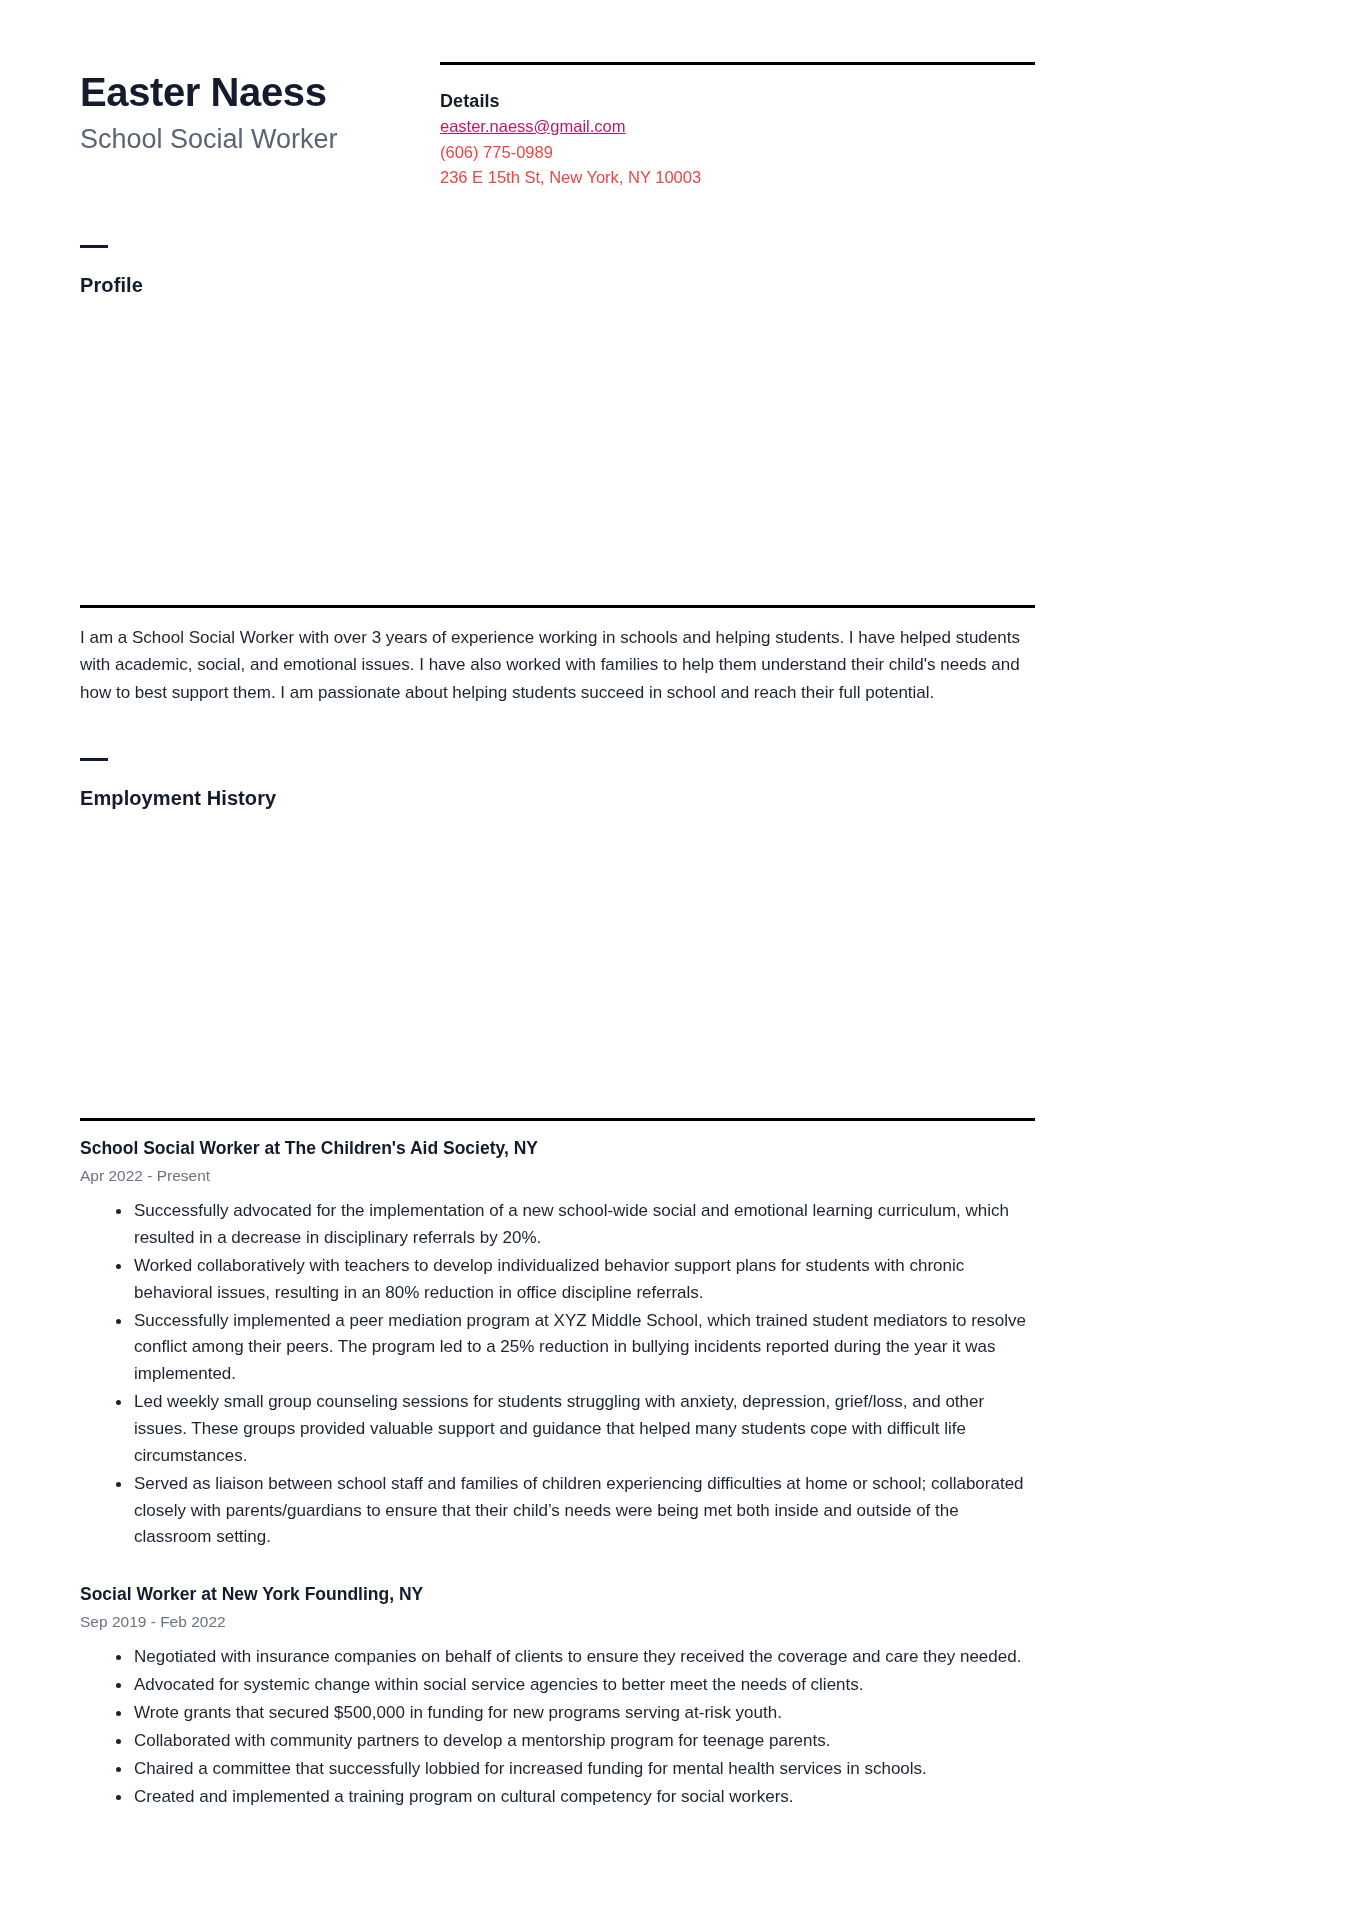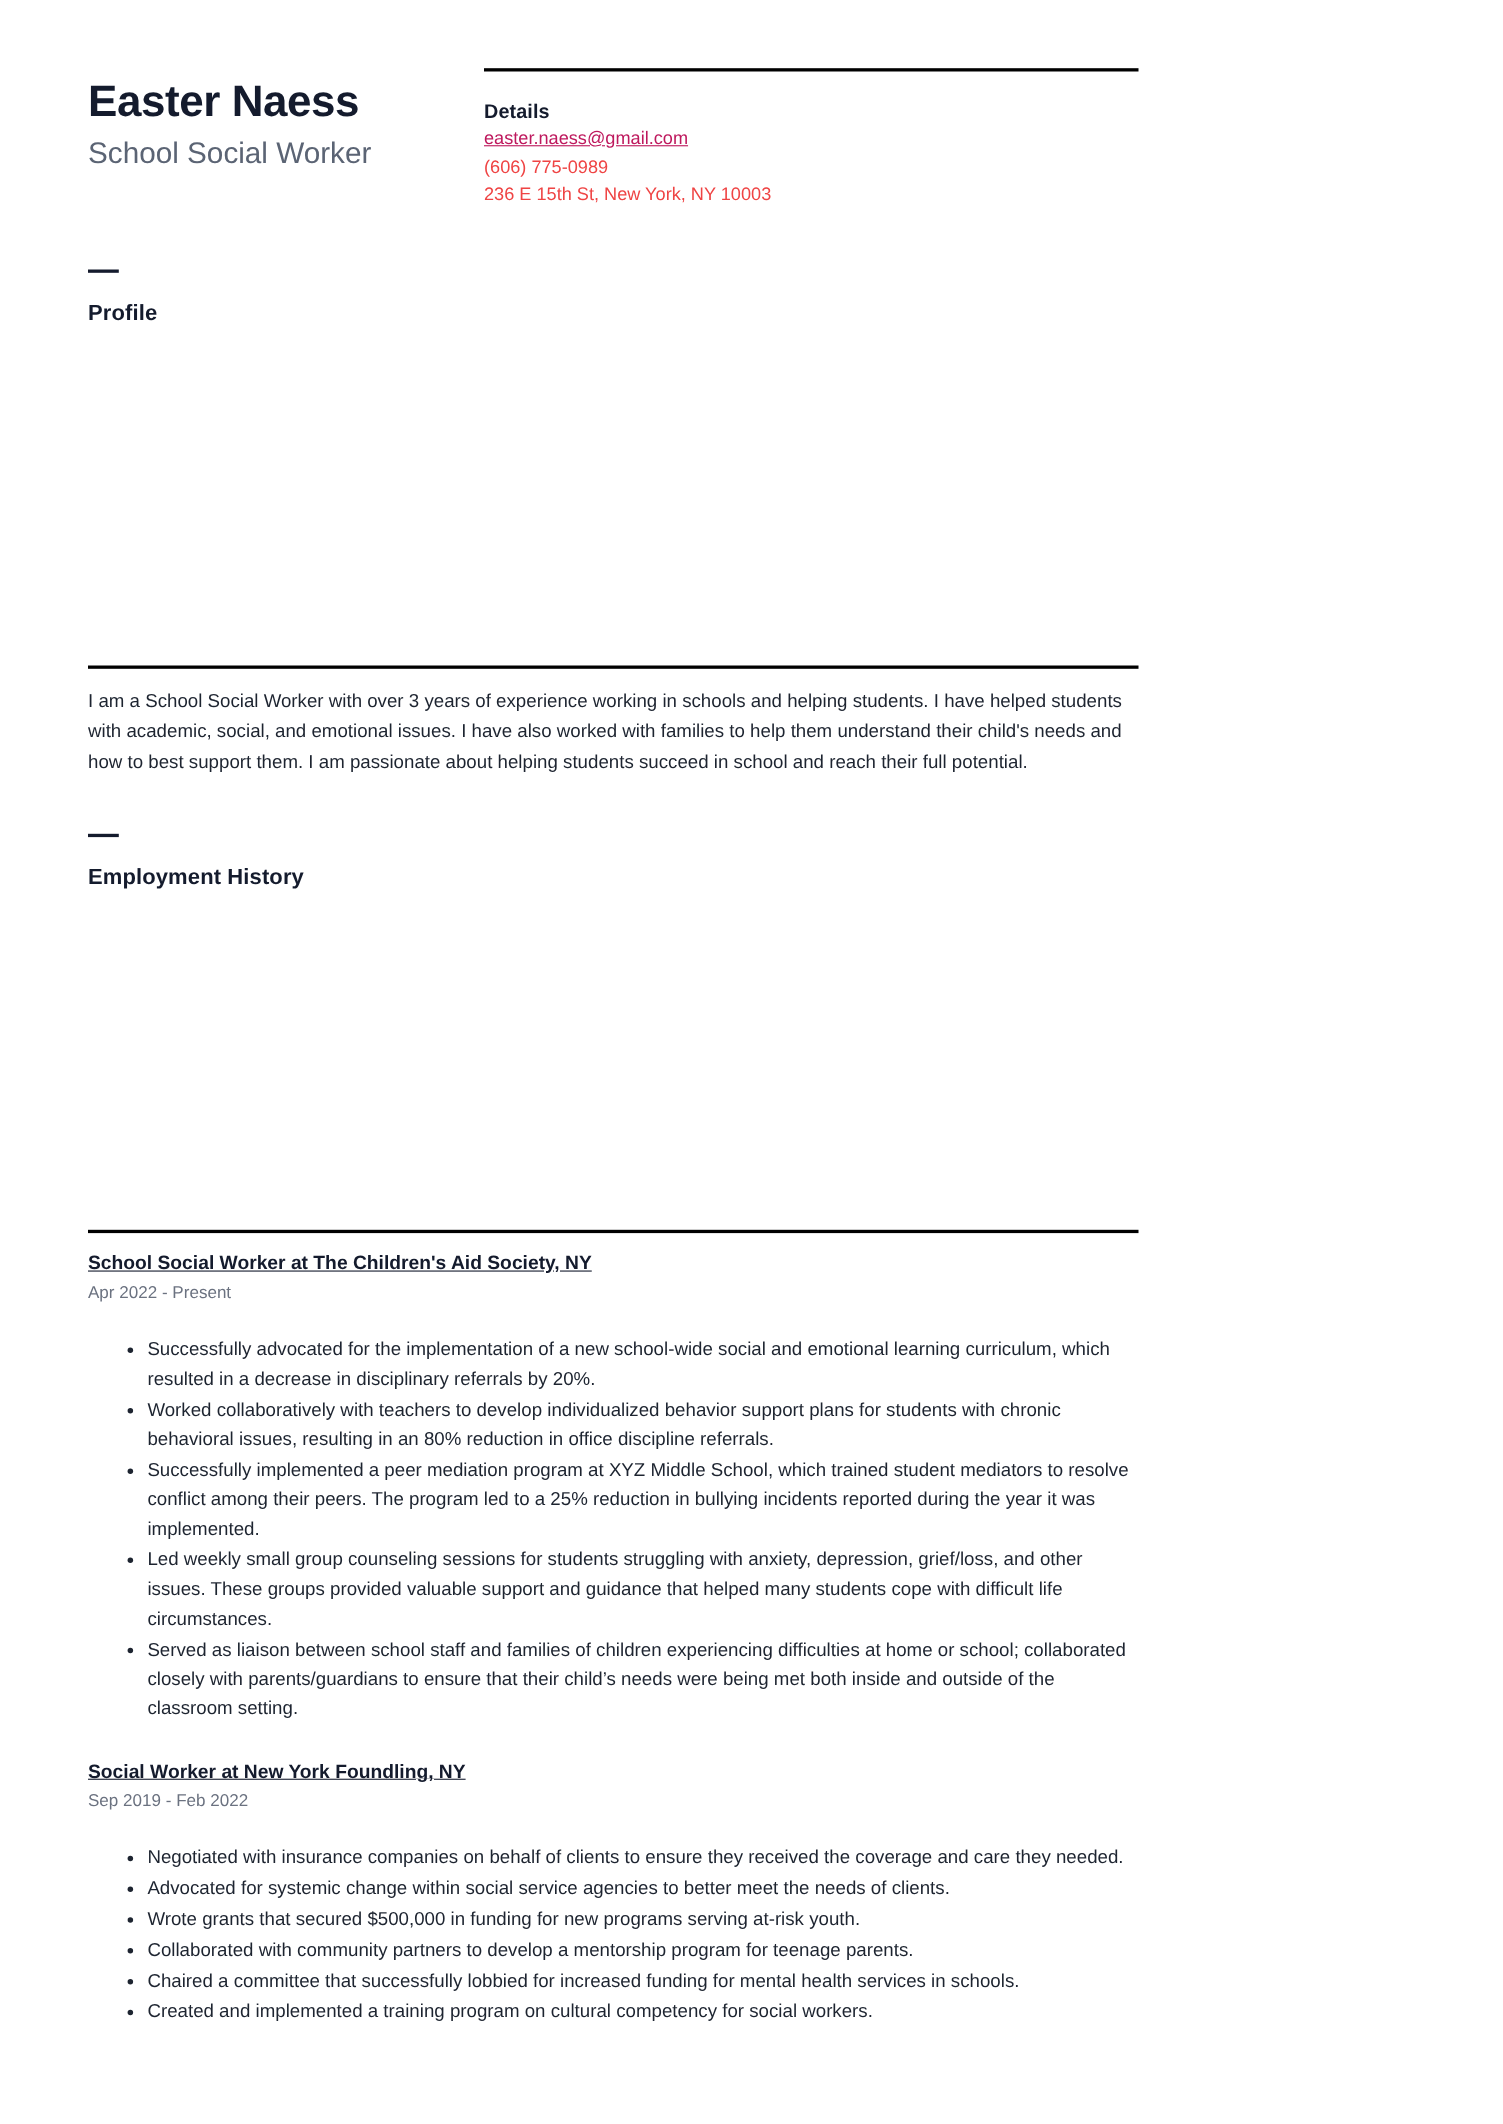--- a/index.html
+++ b/index.html
@@ -145,33 +145,32 @@
 
   .job + .job {
     margin-top: 32px;
   }
 
   .job-heading {
     font-size: 17.5px;
     font-weight: 700;
     color: #141b2d;
     line-height: 1.3;
-    text-decoration: underline;
   }
 
   .job-dates {
     font-size: 15.5px;
     color: #6b7280;
     margin-top: 6px;
     line-height: 1.3;
   }
 
   ul.job-bullets {
     list-style: none;
-    margin-top: 28px;
+    margin-top: 12px;
     padding-left: 36px;
   }
 
   ul.job-bullets li {
     position: relative;
     font-size: 17px;
     line-height: 1.58;
     color: #1d2430;
     padding-left: 18px;
     margin-bottom: 1px;

